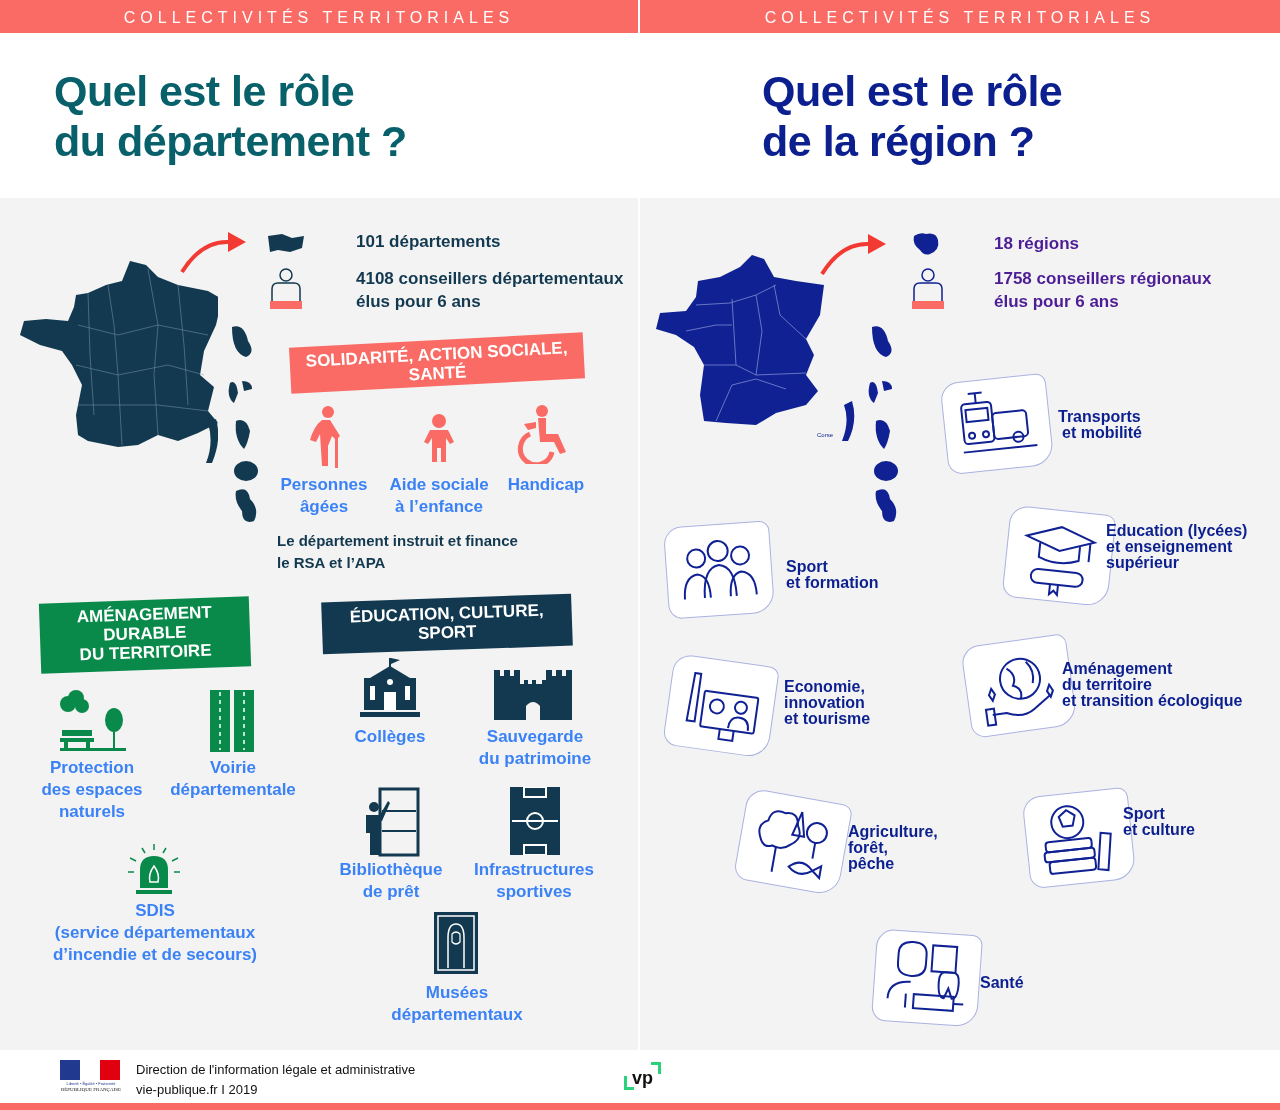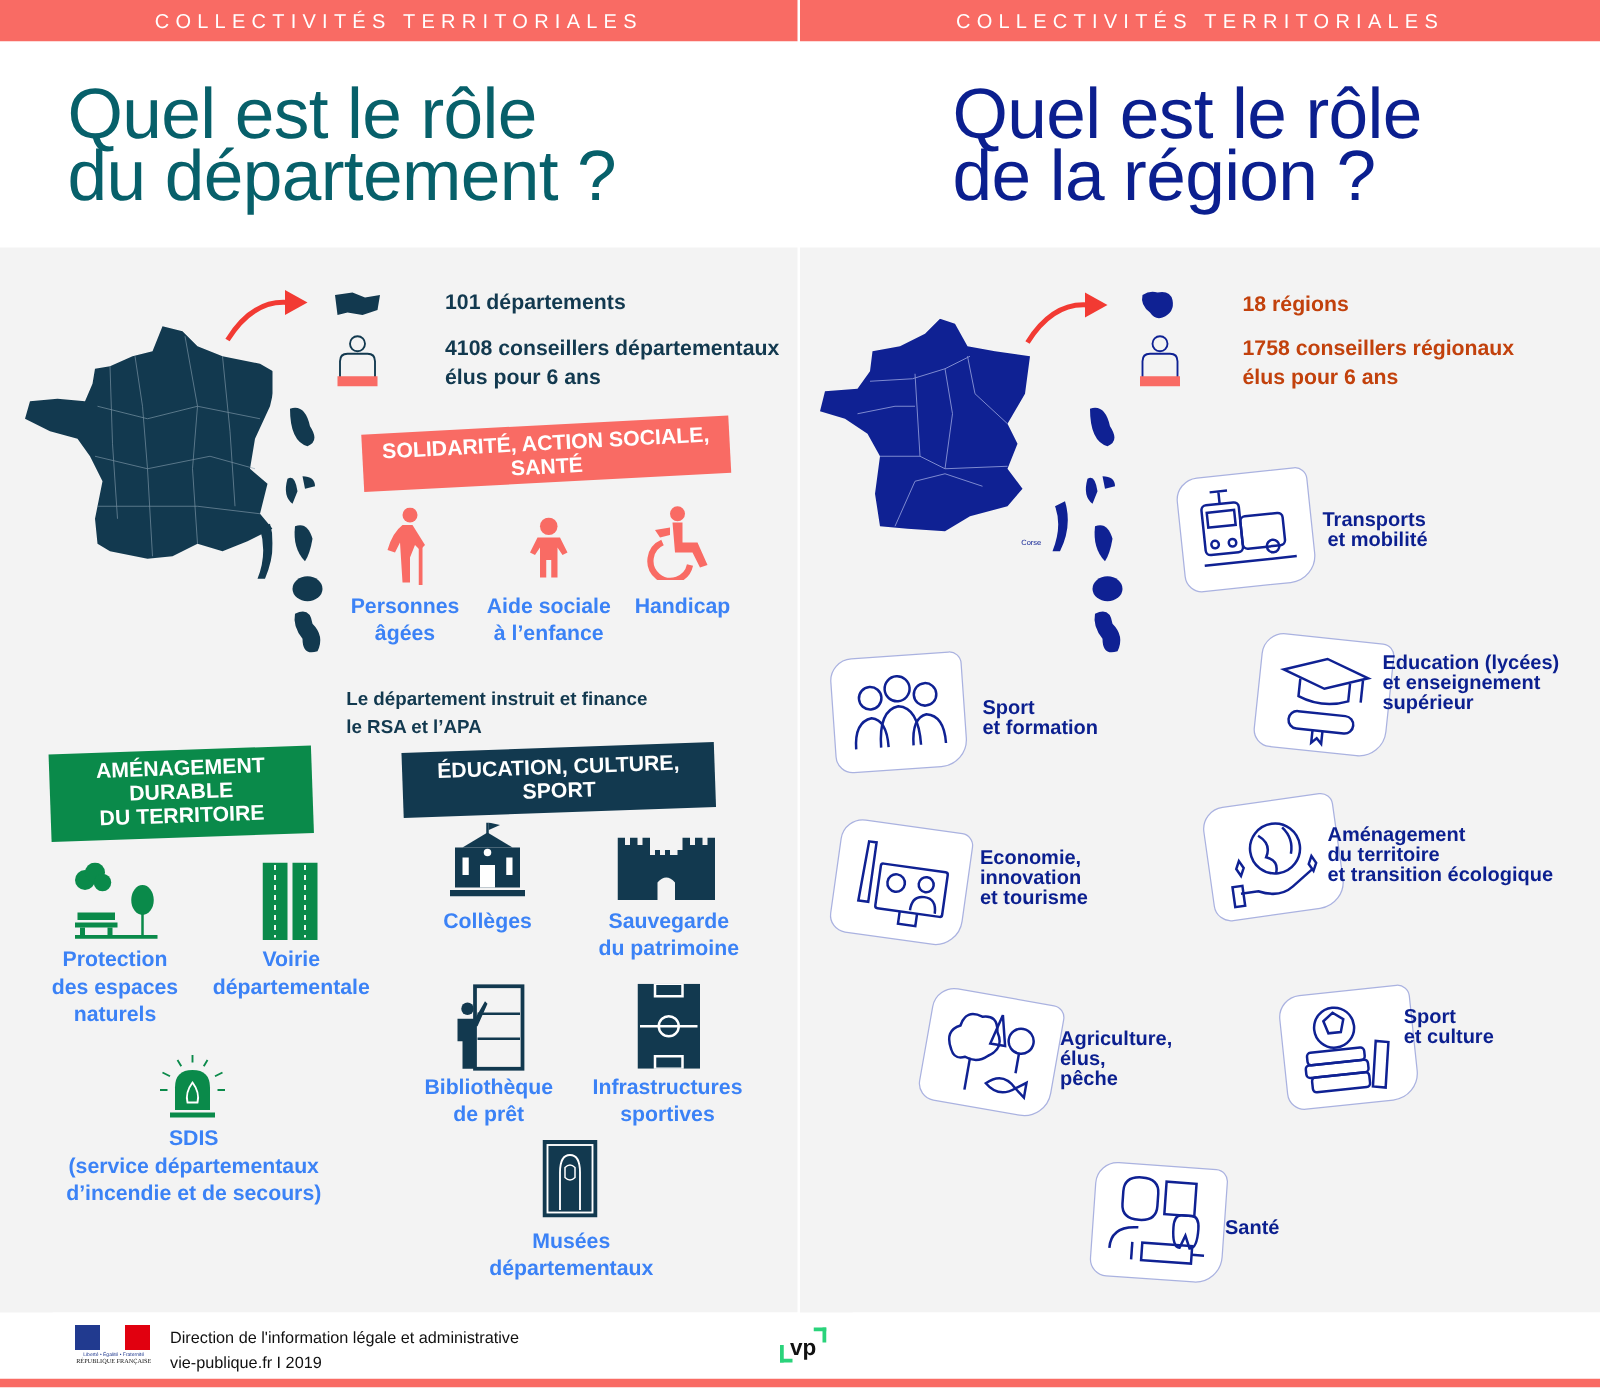--- a/index.html
+++ b/index.html
@@ -3,31 +3,31 @@
 <meta charset="utf-8">
 <style>
   * { box-sizing: border-box; margin: 0; padding: 0; }
   html, body { width: 1280px; height: 1110px; overflow: hidden; background: #fff; }
   body { font-family: "Liberation Sans", sans-serif; position: relative; }
   .panel { position: absolute; top: 0; width: 640px; height: 836px; }
   .panel.left { left: 0; }
   .panel.right { left: 640px; }
   .topbar { position: absolute; top: 0; left: 0; width: 640px; height: 33px; background: #f96b64; color: #fff; text-align: center; font-size: 16px; letter-spacing: 5px; line-height: 35px; }
   .panel.left .topbar { width: 638px; }
-  .title { position: absolute; top: 66px; font-weight: normal; font-size: 57px; line-height: 50px; letter-spacing: -0.5px; }
+  .title { position: absolute; top: 66px; font-weight: bold; font-size: 43px; line-height: 50px; letter-spacing: -0.5px; }
   .panel.left .title { left: 54px; color: #07606a; }
   .panel.right .title { left: 122px; color: #0b1f8f; }
   .gray { position: absolute; top: 198px; left: 0; width: 638px; height: 852px; background: #f3f3f3; }
   .panel.right .gray { width: 640px; }
   .footer { position: absolute; top: 1050px; left: 0; width: 640px; height: 53px; background: #fff; margin-left: 42px; }
   .bottombar { position: absolute; top: 1103px; left: 0; width: 640px; height: 7px; background: #f96b64; }
   .abs { position: absolute; }
   .stat { font-weight: bold; font-size: 17px; line-height: 23px; margin-left: 36px; }
   .left .stat { color: #12394f; }
-  .right .stat { color: #c2410c; }
+  .right .stat { color: #4c1d95; }
   .banner { position: absolute; color: #fff; font-weight: bold; text-align: center; font-size: 17px; line-height: 19px; }
   .lbl { position: absolute; text-align: center; font-weight: bold; font-size: 17px; line-height: 22px; color: #3b82f6; }
   .rlbl { position: absolute; font-weight: bold; font-size: 16px; line-height: 16px; color: #0b1f8f; }
   .tile { position: absolute; width: 106px; height: 92px; background: #fff; border: 1.5px solid #aab2e0; border-radius: 18px 10px 22px 14px; }
   .tile svg { position: absolute; left: 12px; top: 8px; }
   .footer-text { position: absolute; left: 94px; top: 10px; font-size: 13px; line-height: 20px; color: #111; }
 </style>
 </head>
 <body>
 
@@ -103,21 +103,21 @@
   <div class="lbl" style="left:272px;top:474px;width:104px">
     <div>Personnes</div>
     <div>âgées</div>
   </div>
   <div class="lbl" style="left:384px;top:474px;width:110px">
     <div>Aide sociale</div>
     <div>à l’enfance</div>
   </div>
   <div class="lbl" style="left:500px;top:474px;width:92px">Handicap</div>
 
-  <div class="abs" style="left:277px;top:549px;font-weight:bold;font-size:15px;line-height:22px;color:#12394f">
+  <div class="abs" style="left:277px;top:530px;font-weight:bold;font-size:15px;line-height:22px;color:#12394f">
     <div>Le département instruit et finance</div>
     <div>le RSA et l’APA</div>
   </div>
 
   <div class="banner" style="left:40px;top:600px;width:210px;height:70px;background:#0a8a4a;transform:rotate(-2deg);padding-top:5px">
     <div>AMÉNAGEMENT</div>
     <div>DURABLE</div>
     <div>DU TERRITOIRE</div>
   </div>
   <svg class="abs" style="left:58px;top:690px" width="70" height="62" viewBox="0 0 70 62">
@@ -391,21 +391,21 @@
           <path d="M24 44 L24 70"></path>
           <path d="M44 6 L50 30 L38 30 Z"></path>
           <circle cx="62" cy="24" r="10"></circle>
           <path d="M62 34 L62 50"></path>
           <path d="M40 62 Q52 50 64 62 Q52 72 40 62 Z M64 62 L72 56 L72 68 Z"></path>
         </g>
     </svg>
   </div>
   <div class="rlbl" style="left:208px;top:824px">
     <div>Agriculture,</div>
-    <div>élus,</div>
+    <div>forêt,</div>
     <div>pêche</div>
   </div>
 
   <div class="tile" style="left:386px;top:792px;transform:rotate(-6deg)">
     <svg width="80" height="80" viewBox="0 0 80 80">
       <g fill="none" stroke="#0f2193" stroke-width="2">
           <circle cx="30" cy="20" r="16"></circle>
           <path d="M22 14 L30 8 L38 14 L35 24 L25 24 Z"></path>
           <rect x="6" y="38" width="46" height="10" rx="3"></rect>
           <rect x="4" y="48" width="50" height="10" rx="3"></rect>

